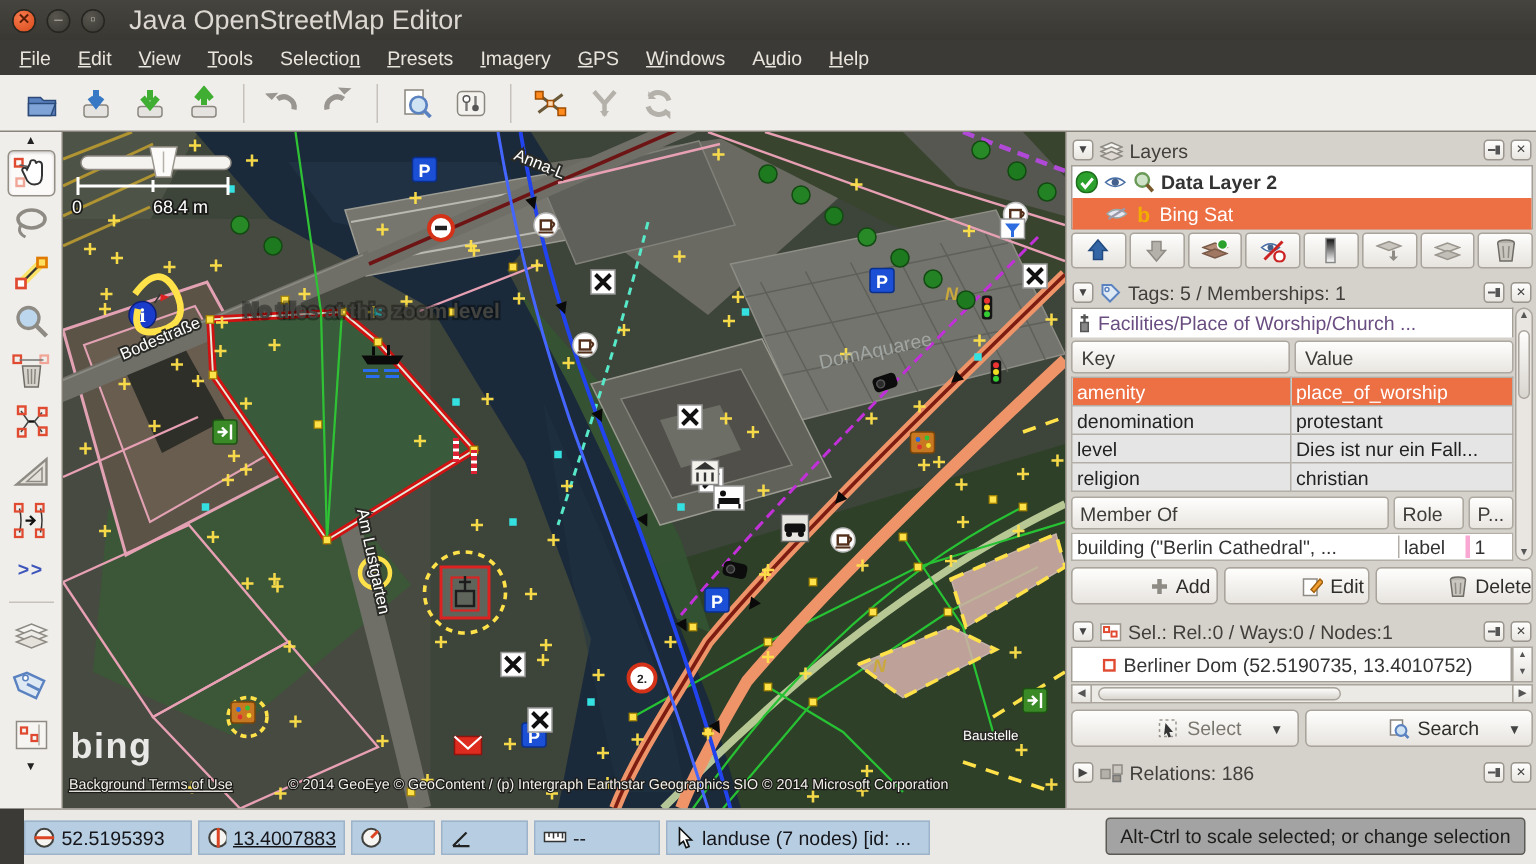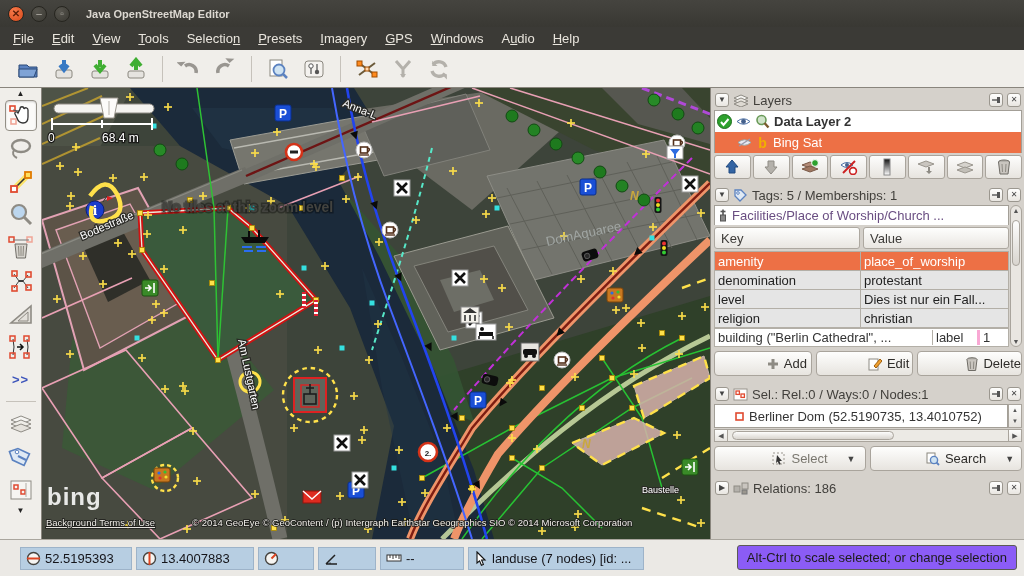--- a/index.html
+++ b/index.html
@@ -5,21 +5,21 @@
   * { margin:0; padding:0; box-sizing:border-box; }
   html,body { width:1024px; height:576px; overflow:hidden; }
   body { font-family:"Liberation Sans",sans-serif; background:#3b3a36; font-size:13px; -webkit-font-smoothing:antialiased; }
 
   
   .titlebar { height:27px; background:linear-gradient(#45443f,#393833); display:flex; align-items:center; padding-left:8px; }
   .winbtns { display:flex; gap:7px; align-items:center; }
   .winbtn { width:16px; height:16px; border-radius:50%; border:1px solid #26251f; display:flex; align-items:center; justify-content:center; font-size:10px; line-height:1; }
   .winbtn.close { background:radial-gradient(circle at 35% 30%, #f77a4b, #d8491a); color:#5a1d07; font-weight:bold; }
   .winbtn.min, .winbtn.max { background:radial-gradient(circle at 35% 30%, #57554e, #393832); color:#b8b5ac; }
-  .wtitle { color:#dcd8d1; font-weight:bold; margin-left:16px; font-size:11px;text-align:center; }
+  .wtitle { color:#dcd8d1; font-weight:normal; margin-left:16px; font-size:18px;text-align:center; }
 
   
   .menubar { height:23px; background:#3b3a36; display:flex; align-items:center; padding-left:4px; }
   .menu-item { color:#e9e5dd; padding:3px 9px; font-size:13px; cursor:default; }
   .menu-item u { text-decoration:underline; }
 
   
   .toolbar { height:38px; background:#f0eeea; border-bottom:1px solid #89857d; display:flex; align-items:center; padding-left:10px; }
   .tbtn { width:36px; height:32px; display:flex; align-items:center; justify-content:center; border-radius:3px; }
   .tsep { width:1px; height:26px; background:#c6c2bb; margin:0 8px; }
@@ -86,24 +86,24 @@
   .hscroll { height:13px; display:flex; margin-top:1px; }
   .hscroll .arr { width:14px; border:1px solid #a9a49c; background:linear-gradient(#fdfdfc,#e7e4df); font-size:7px; color:#555; text-align:center; line-height:11px; }
   .hscroll .track { flex:1; border-top:1px solid #a9a49c; border-bottom:1px solid #a9a49c; background:#eceae5; position:relative; }
   .hscroll .thumb { position:absolute; left:4px; top:1px; bottom:1px; width:58%; background:linear-gradient(#fdfdfc,#d9d5cf); border:1px solid #a9a49c; border-radius:5px; }
   .sel-btns { display:flex; gap:4px; margin-top:4px; }
   .sel-btns .pbtn .dd { margin-left:14px; font-size:9px; color:#444; }
 
   .panel-rel { margin-top:7px; }
 
   
-  .statusbar { height:37px; background:#ebe9e5; border-top:1px solid #aaa69e; display:flex; align-items:center; padding:0 20px; gap:4px; position:relative; }
+  .statusbar { height:37px; background:#ebe9e5; border-top:1px solid #aaa69e; display:flex; align-items:center; padding:0 0; gap:4px; position:relative;margin-left:16px; }
   .chip { height:23px; background:#b7cee2; border:1px solid #9db3c9; display:flex; align-items:center; gap:4px; padding:0 5px; color:#15151a; white-space:nowrap; overflow:hidden; }
-  .chip.w-lat{width:112px;} .chip.w-lon{width:118px;} .chip.w-h{width:56px;} .chip.w-a{width:58px;} .chip.w-d{width:84px;} .chip.w-o{width:176px;}
-  .helpbox { position:absolute; right:7px; top:5px; height:25px; background:#8b5cf6; border:1px solid #5c5a55; border-radius:3px; display:flex; align-items:center; padding:0 9px; color:#1d1c1a; font-size:13px; white-space:nowrap; }
+  .chip.w-lat{width:112px;} .chip.w-lon{width:98px;text-decoration:underline;} .chip.w-h{width:56px;} .chip.w-a{width:58px;} .chip.w-d{width:84px;} .chip.w-o{width:176px;}
+  .helpbox { position:absolute; right:7px; top:5px; height:25px; background:#a3a3a3; border:1px solid #5c5a55; border-radius:3px; display:flex; align-items:center; padding:0 9px; color:#1d1c1a; font-size:13px; white-space:nowrap; }
 </style>
 </head>
 <body>
 
 <div class="titlebar">
   <div class="winbtns">
     <div class="winbtn close">✕</div>
     <div class="winbtn min">–</div>
     <div class="winbtn max">▫</div>
   </div>
@@ -1267,20 +1267,25 @@
           <tr>
                 <td class="k">level</td>
                 <td>Dies ist nur ein Fall...</td>
               </tr>
           <tr>
                 <td class="k">religion</td>
                 <td>christian</td>
               </tr>
         </tbody>
           </table>
+        <div class="mem-head">
+          <div class="mem-btn m">Member Of</div>
+          <div class="mem-btn r">Role</div>
+          <div class="mem-btn p">P...</div>
+        </div>
         <div class="mem-row">
           <span class="m">building ("Berlin Cathedral", ...</span>
           <span class="r">label</span>
           <span class="p">1</span>
         </div>
         <div class="vscroll">
           <div class="varr" style="top:1px">▲</div>
           <div class="vthumb"></div>
           <div class="varr" style="bottom:1px">▼</div>
         </div>

